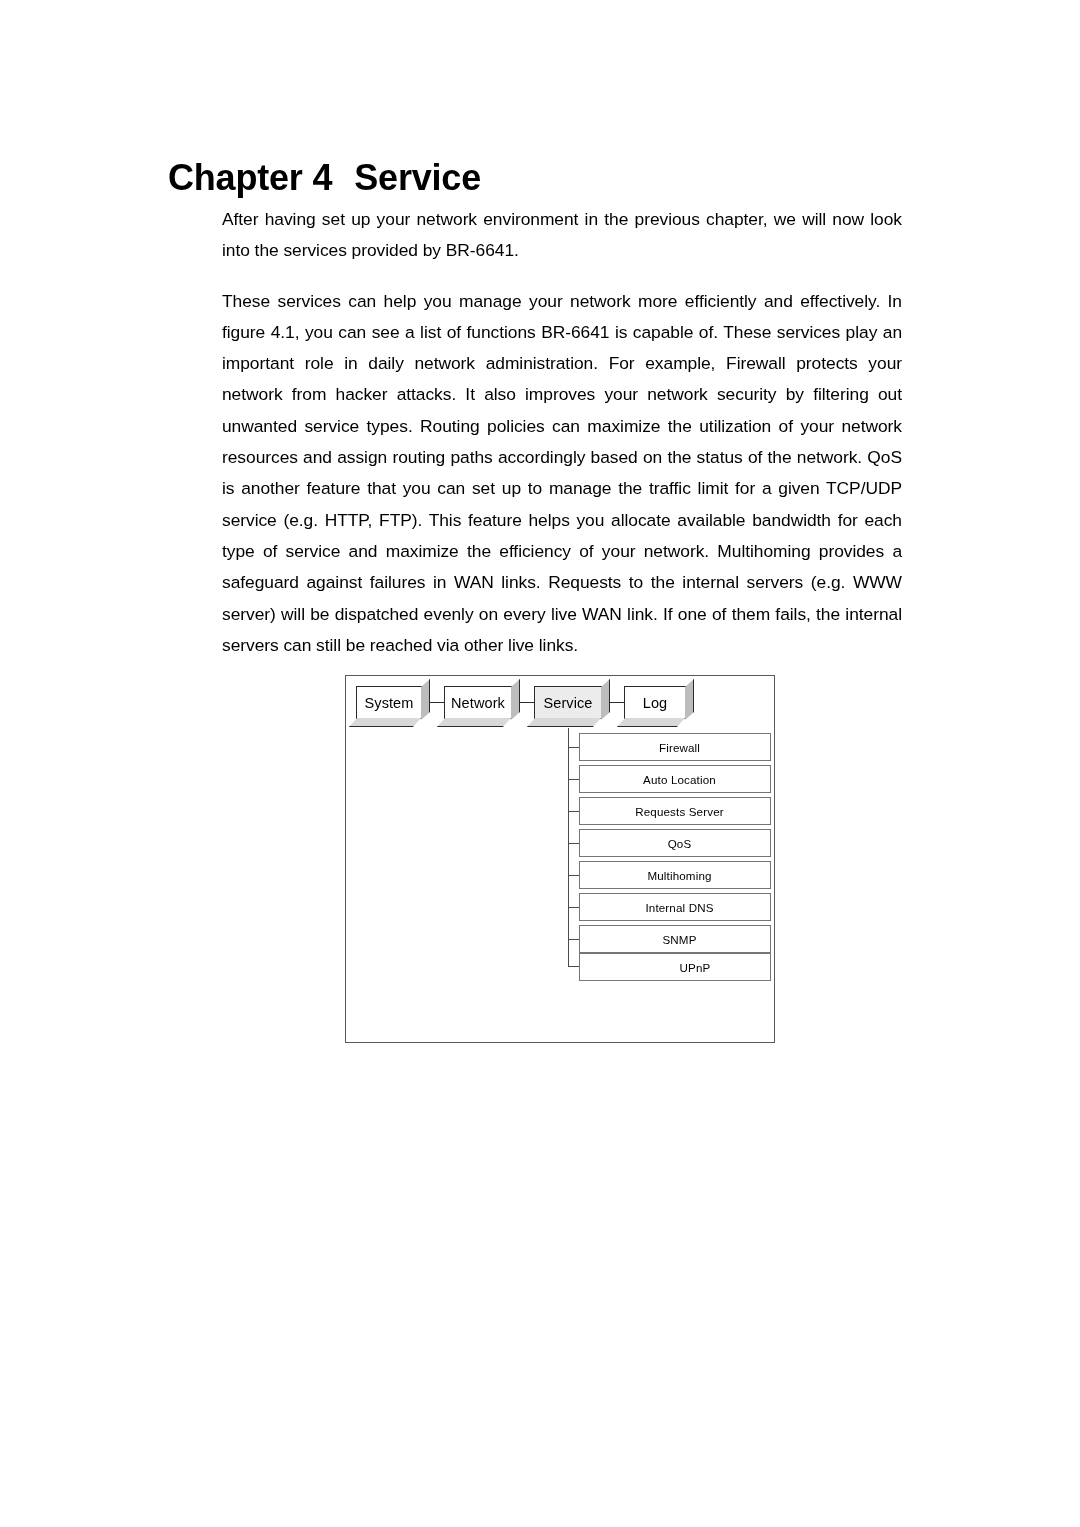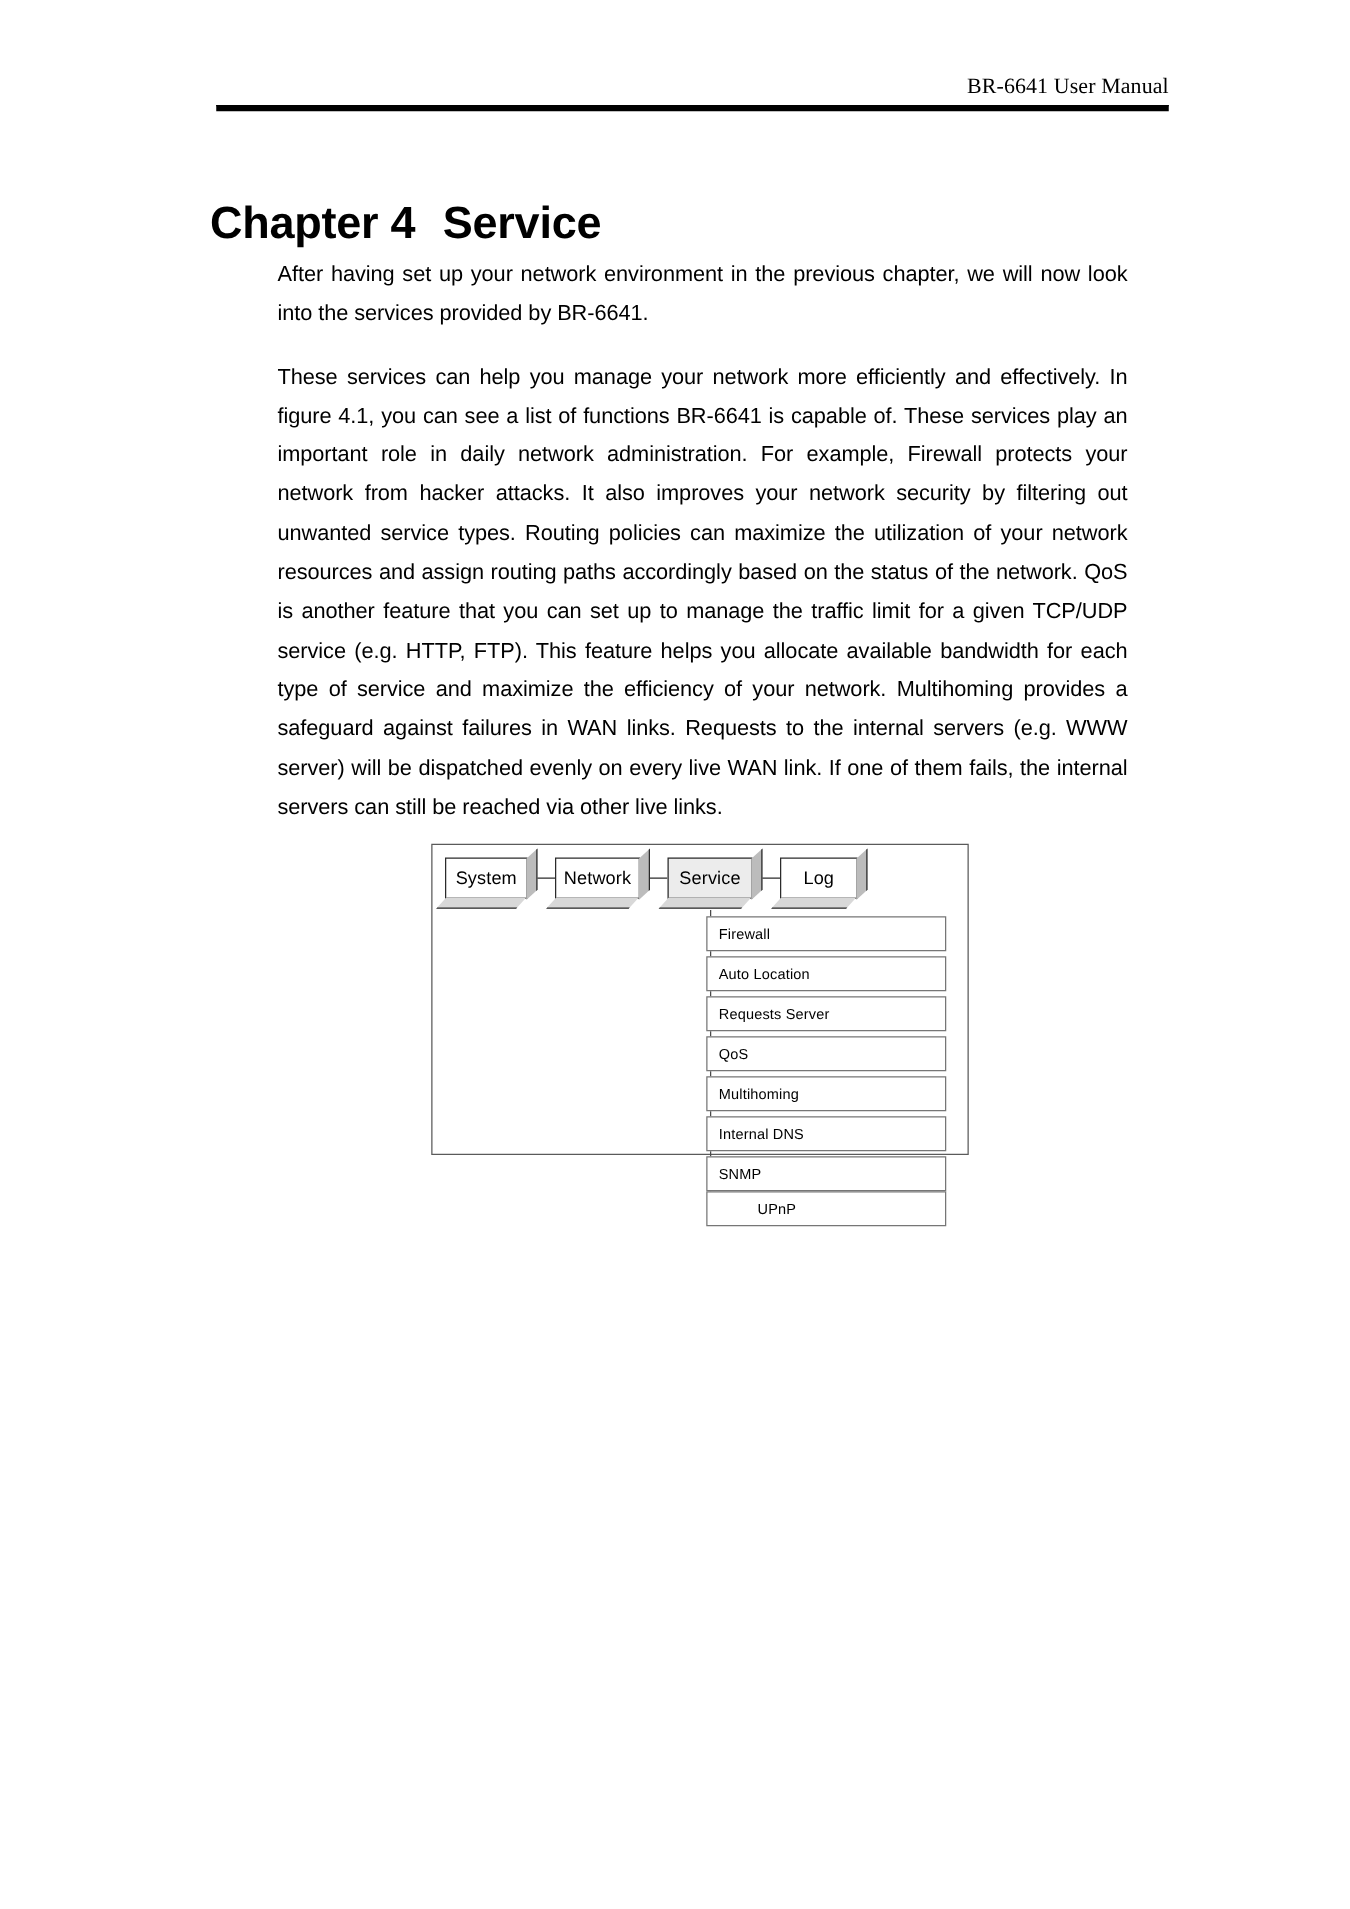--- a/index.html
+++ b/index.html
@@ -93,21 +93,21 @@
     position: absolute;
     left: 345px;
     top: 675px;
     width: 430px;
     height: 306px;
   }
   .diagram-frame {
     position: absolute;
     left: 0; top: 0;
     width: 430px;
-    height: 249px;
+    height: 368px;
     border: 1.5px solid #5a5a5a;
     box-sizing: border-box;
     background: #ffffff;
   }
 
   
   .tab {
     position: absolute;
     height: 33px;
     box-sizing: border-box;
@@ -168,32 +168,33 @@
     position: absolute;
     height: 1.4px;
     width: 22px;
     background: #4a4a4a;
     z-index: 1;
   }
 
   
   .submenu-item {
     position: absolute;
-    left: 219px;
+    left: 233px;
     width: 192px;
     height: 28px;
     box-sizing: border-box;
     border: 1.3px solid #767676;
     background: #ffffff;
     display: flex;
     align-items: center;
     font-size: 11.6px;
     letter-spacing: 0.15px;
     padding-left: 9px;
     z-index: 3;
+    justify-content: center;
   }
   .submenu-item.indented {
     padding-left: 14px;
   }
 
   
   .caption {
     position: absolute;
     left: 173px;
     top: 1011px;
@@ -233,24 +234,20 @@
     text-align: center;
     font-family: "Liberation Serif", serif;
     font-size: 18px;
   }
 </style>
 </head>
 <body>
 
 <div class="page">
 
-  <div class="header-zone">
-    <div class="header-text">BR-6641 User Manual</div>
-    <div class="header-rule"></div>
-  </div>
 
   <h1 class="chapter-title"><span>Chapter 4</span><span class="gap"></span><span>Service</span></h1>
 
   <div class="body-zone">
     <p class="para last-line-left">After having set up your network environment in the previous chapter, we will now look into the services provided by BR-6641.</p>
     <p class="para last-line-left">These services can help you manage your network more efficiently and effectively. In figure 4.1, you can see a list of functions BR-6641 is capable of. These services play an important role in daily network administration. For example, Firewall protects your network from hacker attacks. It also improves your network security by filtering out unwanted service types. Routing policies can maximize the utilization of your network resources and assign routing paths accordingly based on the status of the network. QoS is another feature that you can set up to manage the traffic limit for a given TCP/UDP service (e.g. HTTP, FTP). This feature helps you allocate available bandwidth for each type of service and maximize the efficiency of your network. Multihoming provides a safeguard against failures in WAN links. Requests to the internal servers (e.g. WWW server) will be dispatched evenly on every live WAN link. If one of them fails, the internal servers can still be reached via other live links.</p>
   </div>
 
   <div class="figure-zone">
     <div class="diagram-frame">

